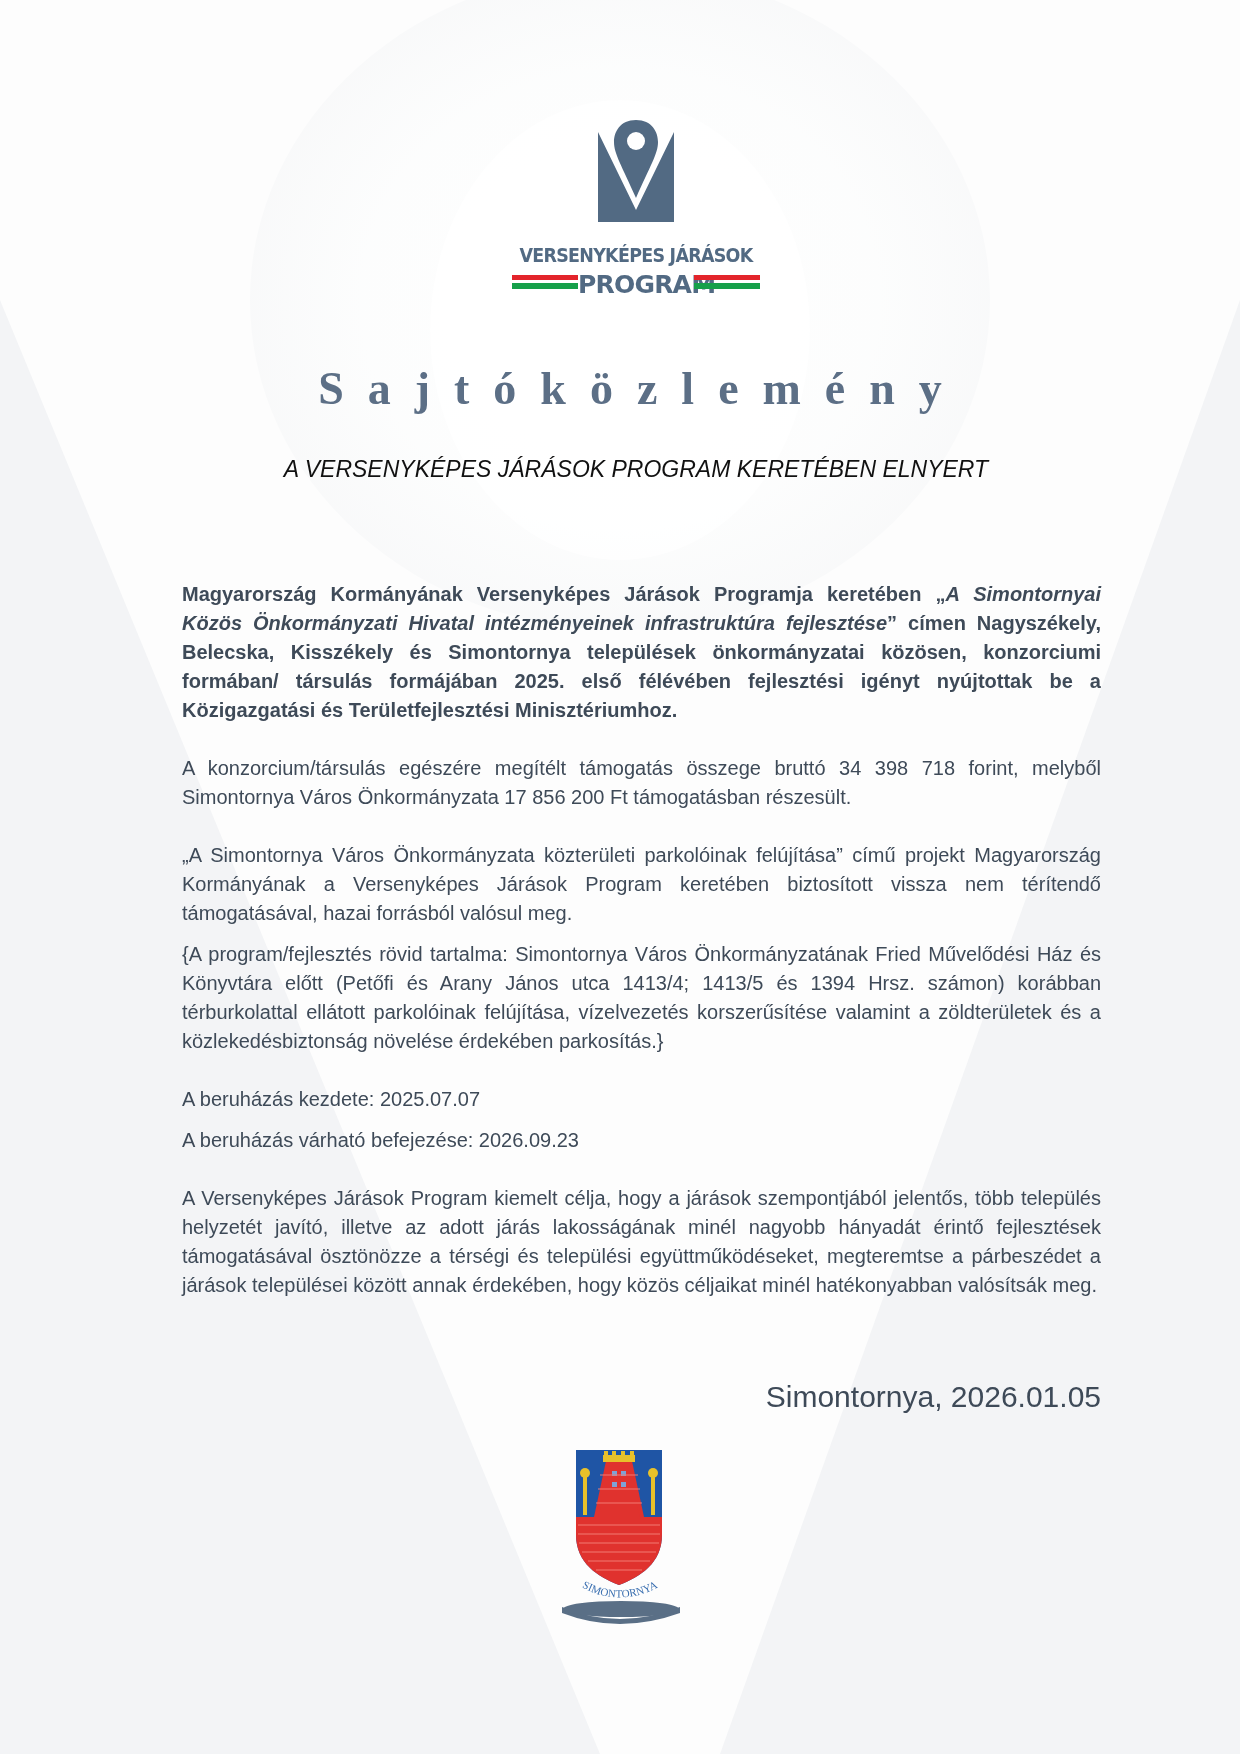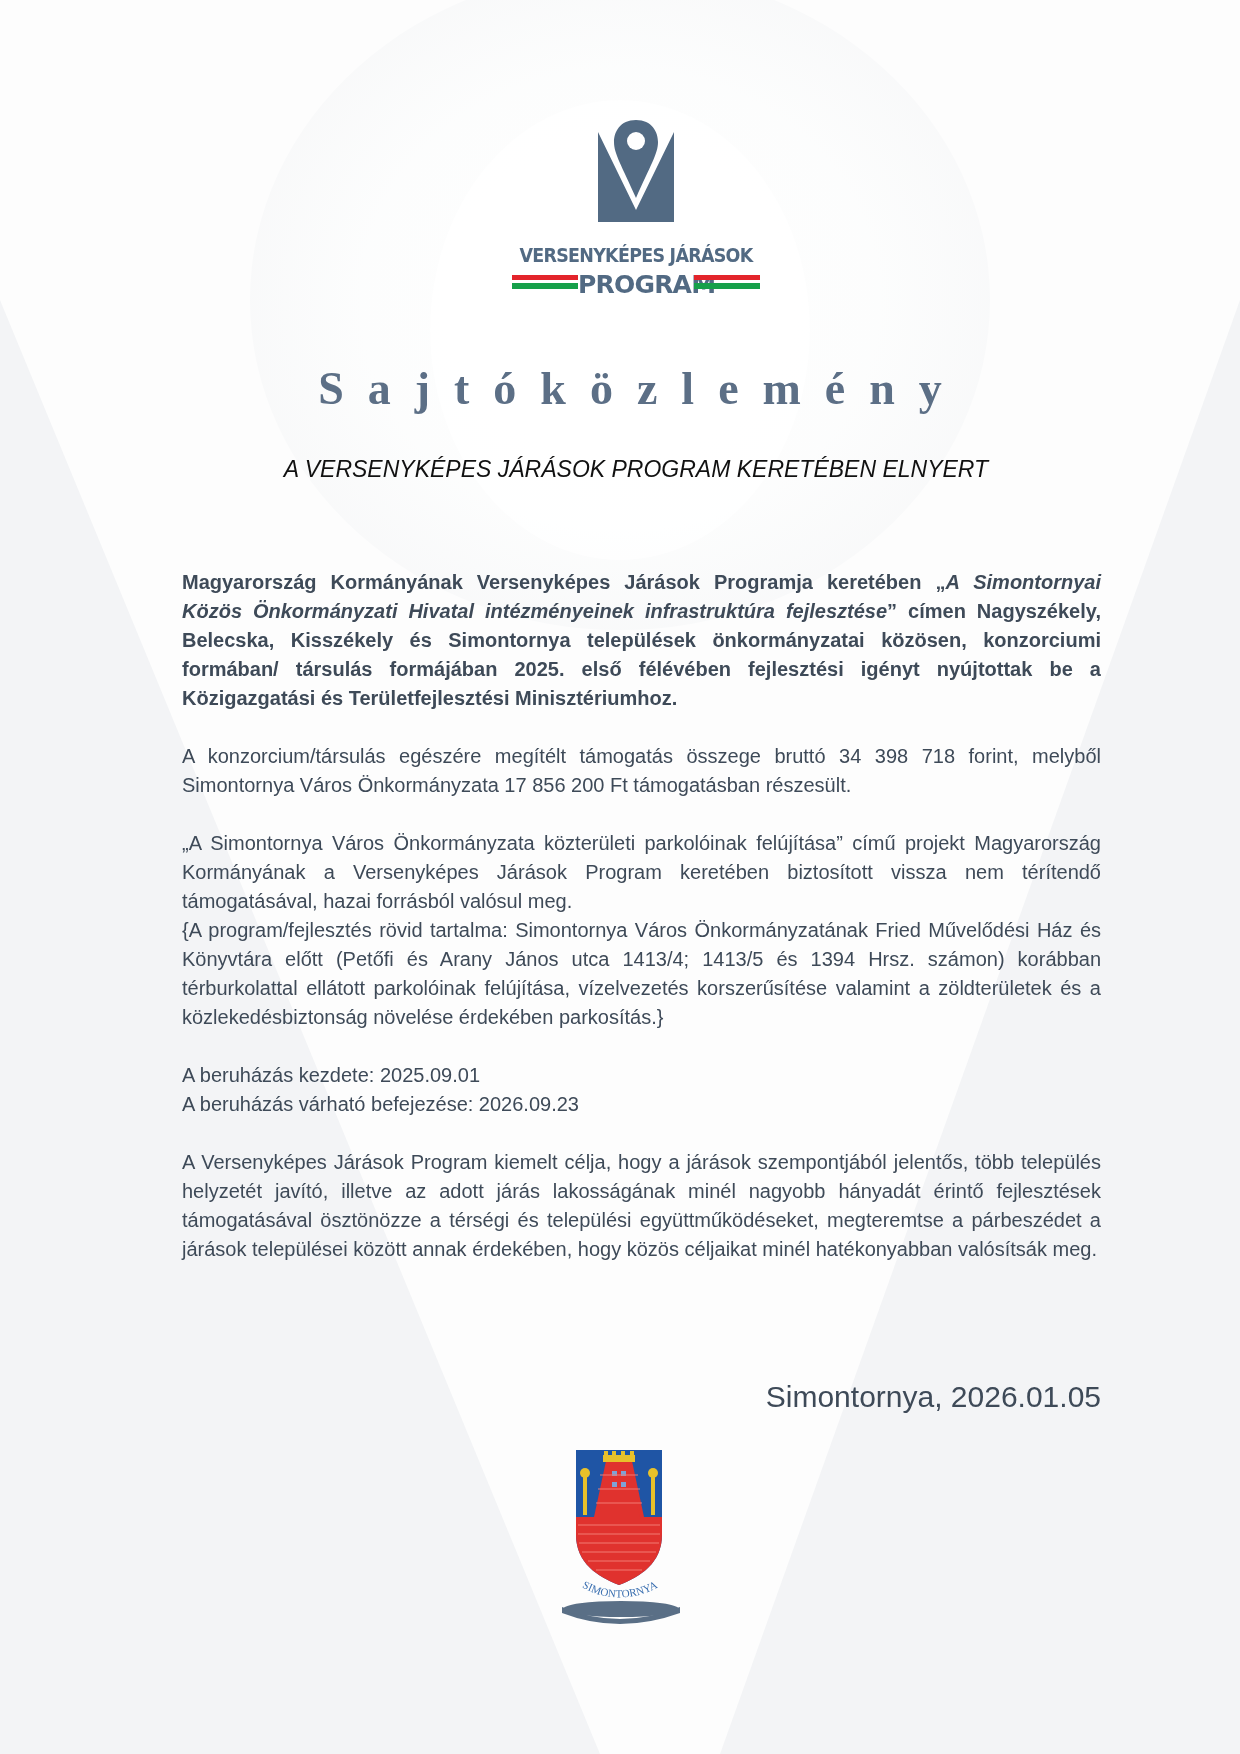--- a/index.html
+++ b/index.html
@@ -35,21 +35,21 @@
       position: absolute; left: 0; top: 362px; width: 1240px; text-align: center;
       font-family: "Liberation Serif", serif; font-weight: bold; font-size: 46px;
       color: #5c6f86; letter-spacing: 24px; padding-left: 12px; box-sizing: border-box;
     }
     .subtitle {
       position: absolute; left: 160px; top: 455px; width: 920px; text-align: center;
       font-size: 23px; line-height: 29px; color: #111; font-style: italic;
     }
 
     .body { position: absolute; left: 166px; top: 568px; width: 919px; color: #3e4a58; font-size: 20px; line-height: 29px; }
-    .p { text-align: justify; margin: 0 0 29px 0; }
+    .p { text-align: justify; margin: 12px 0 29px 0; }
     .p.bold { font-weight: bold; }
     .p.tight { margin-bottom: 0; }
     .line { display: block; }
     .sign {
       position: absolute; right: 155px; top: 1380px; font-size: 30px; color: #3e4a58;
     }
 
     .crest { position: absolute; left: 542px; top: 1445px; width: 126px; height: 180px; }
   </style>
 </head>
@@ -102,21 +102,21 @@
   </div>
 
   <div class="body">
     <p class="p bold"><span>Magyarország Kormányának Versenyképes Járások Programja keretében „</span><em>A Simontornyai Közös Önkormányzati Hivatal intézményeinek infrastruktúra fejlesztése</em><span>” címen Nagyszékely, Belecska, Kisszékely és Simontornya települések önkormányzatai közösen, konzorciumi formában/ társulás formájában 2025. első félévében fejlesztési igényt nyújtottak be a Közigazgatási és Területfejlesztési Minisztériumhoz.</span></p>
 
     <p class="p">A konzorcium/társulás egészére megítélt támogatás összege bruttó 34 398 718 forint, melyből Simontornya Város Önkormányzata 17 856 200 Ft támogatásban részesült.</p>
 
     <p class="p tight">„A Simontornya Város Önkormányzata közterületi parkolóinak felújítása” című projekt Magyarország Kormányának a Versenyképes Járások Program keretében biztosított vissza nem térítendő támogatásával, hazai forrásból valósul meg.</p>
     <p class="p">{A program/fejlesztés rövid tartalma: Simontornya Város Önkormányzatának Fried Művelődési Ház és Könyvtára előtt (Petőfi és Arany János utca  1413/4; 1413/5 és 1394 Hrsz. számon) korábban térburkolattal ellátott parkolóinak felújítása, vízelvezetés korszerűsítése valamint a zöldterületek és a közlekedésbiztonság növelése érdekében parkosítás.}</p>
 
-    <p class="p tight">A beruházás kezdete: 2025.09.01</p>
+    <p class="p tight">A beruházás kezdete: 2025.07.07</p>
     <p class="p">A beruházás várható befejezése: 2026.09.23</p>
 
     <p class="p">A Versenyképes Járások Program kiemelt célja, hogy a járások szempontjából jelentős, több település helyzetét javító, illetve az adott járás lakosságának minél nagyobb hányadát érintő fejlesztések támogatásával ösztönözze a térségi és települési együttműködéseket, megteremtse a párbeszédet a járások települései között annak érdekében, hogy közös céljaikat minél hatékonyabban valósítsák meg.</p>
   </div>
 
   <div class="sign">Simontornya, 2026.01.05</div>
 
   <svg class="crest" viewBox="0 0 126 180">
 
     <path d="M18,5 L104,5 L104,90 C104,118 82,132 61,140 C40,132 18,118 18,90 Z" fill="#1f55a5"></path>

